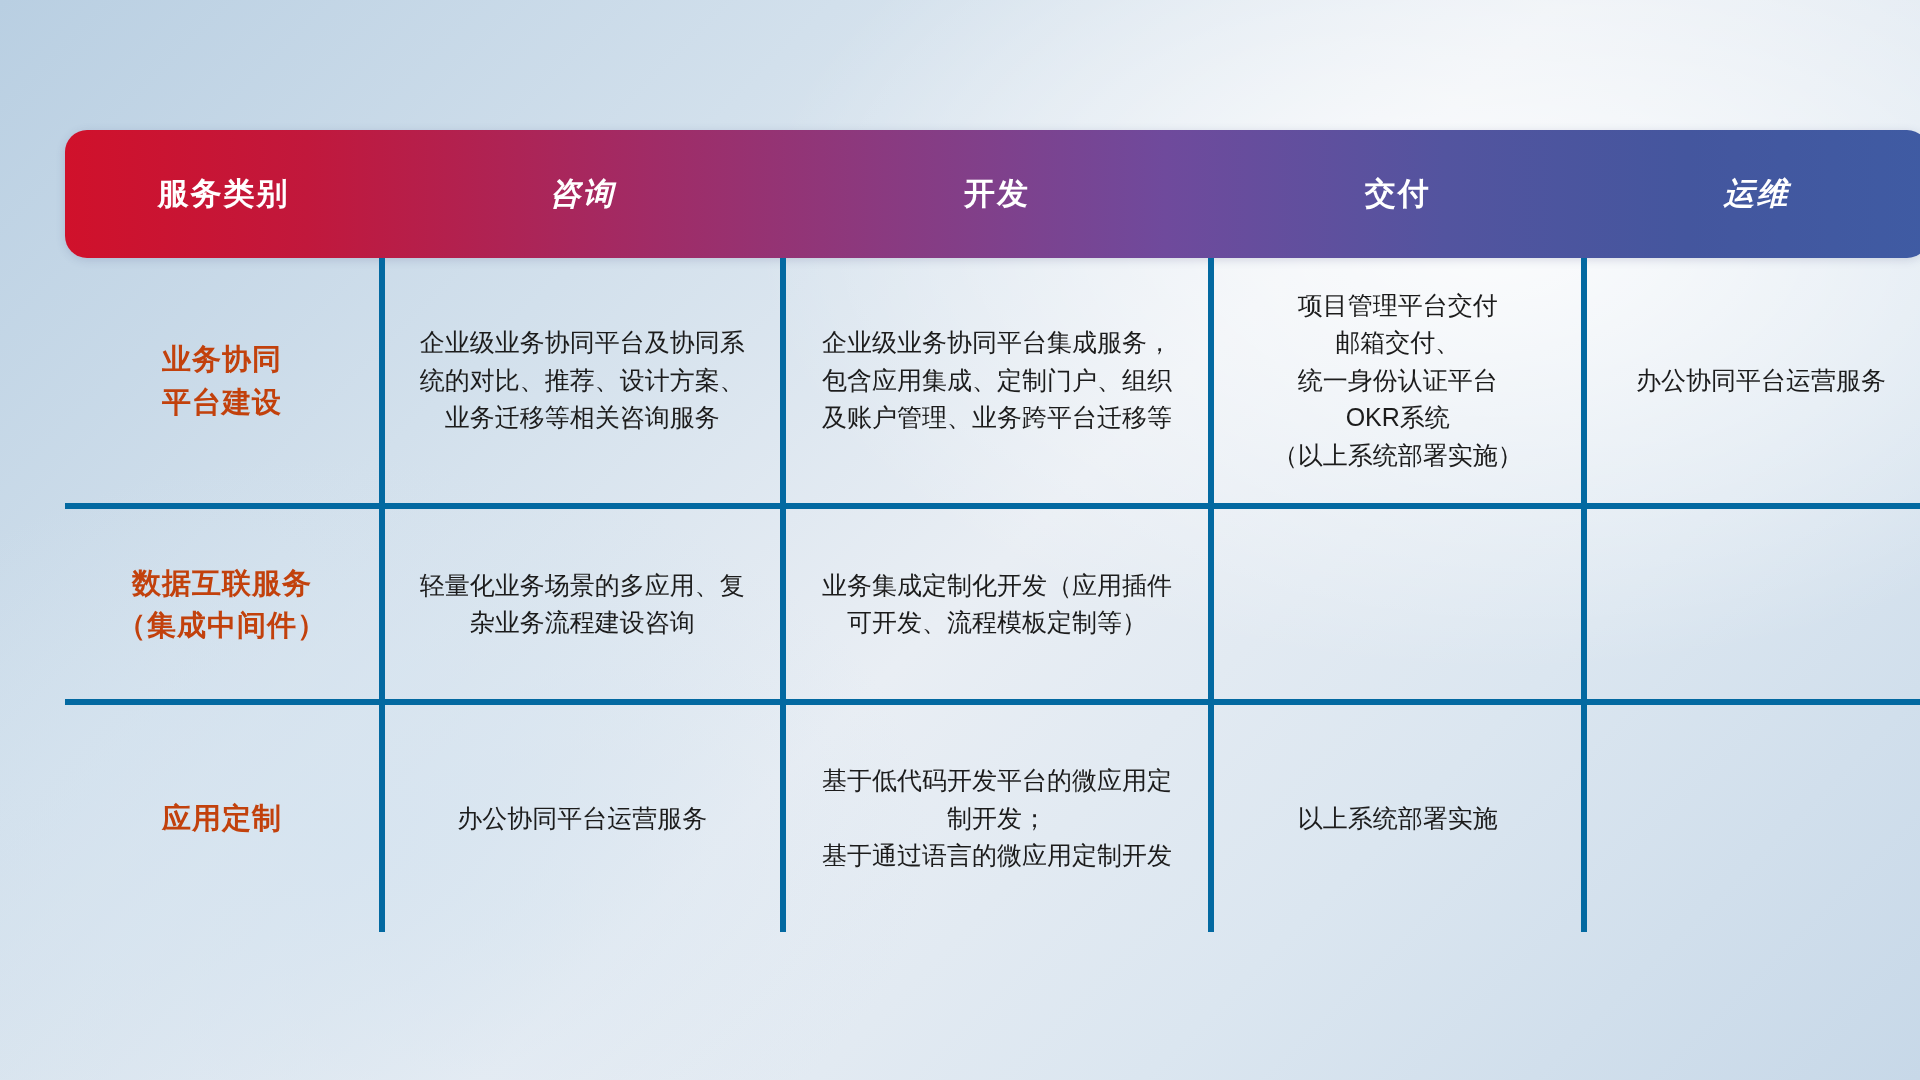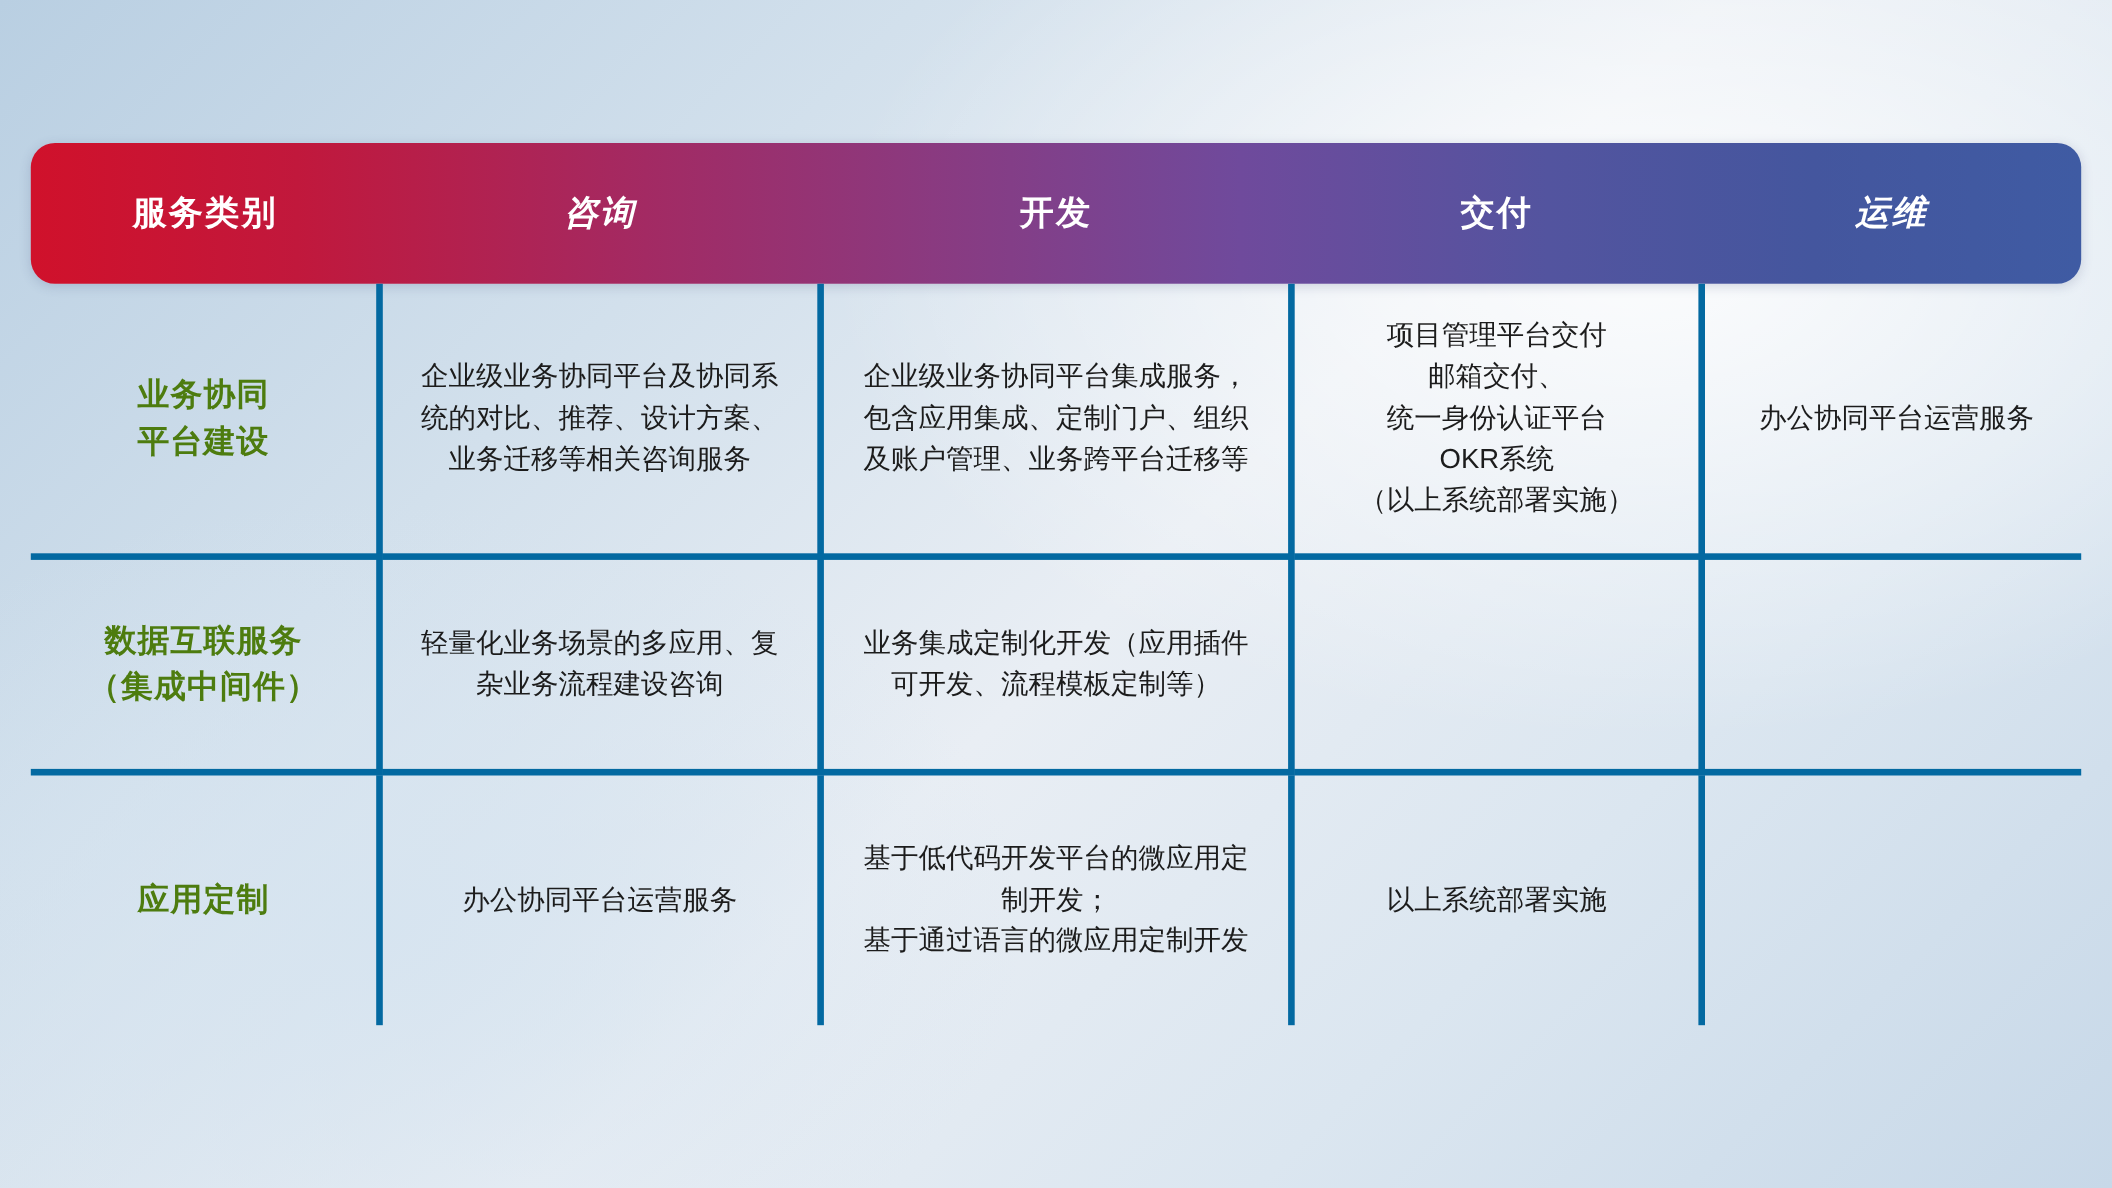--- a/index.html
+++ b/index.html
@@ -15,20 +15,21 @@
       radial-gradient(ellipse 1200px 700px at 78% 22%, rgba(255,255,255,0.85) 0%, rgba(255,255,255,0) 62%),
       radial-gradient(ellipse 900px 600px at 18% 78%, rgba(214,228,240,0.9) 0%, rgba(214,228,240,0) 65%),
       linear-gradient(135deg, #b9cfe2 0%, #d2e0ec 28%, #e9eef4 52%, #dbe6f0 74%, #c7d8e8 100%);
   }
 
   .page {
     position: relative;
     width: 1784px;
     height: 1080px;
     box-sizing: border-box;
+    margin-left: 37px;
   }
 
   .table-wrap {
     position: absolute;
     left: 28px;
     top: 130px;
     width: 1864px;
   }
 
   table.svc {
@@ -82,21 +83,21 @@
     vertical-align: middle;
     background: transparent;
   }
   tbody tr.r1 { height: 248px; }
   tbody tr.r2 { height: 196px; }
   tbody tr.r3 { height: 230px; }
 
   
   tbody td.cat {
     border-left: none;
-    color: #4d7c0f;
+    color: #c2410c;
     font-weight: bold;
     font-size: 29px;
     line-height: 1.45;
     letter-spacing: 1px;
   }
   tbody td.last {
     border-right: none;
     padding-left: 24px;
   }
   tbody tr.r3 td {

